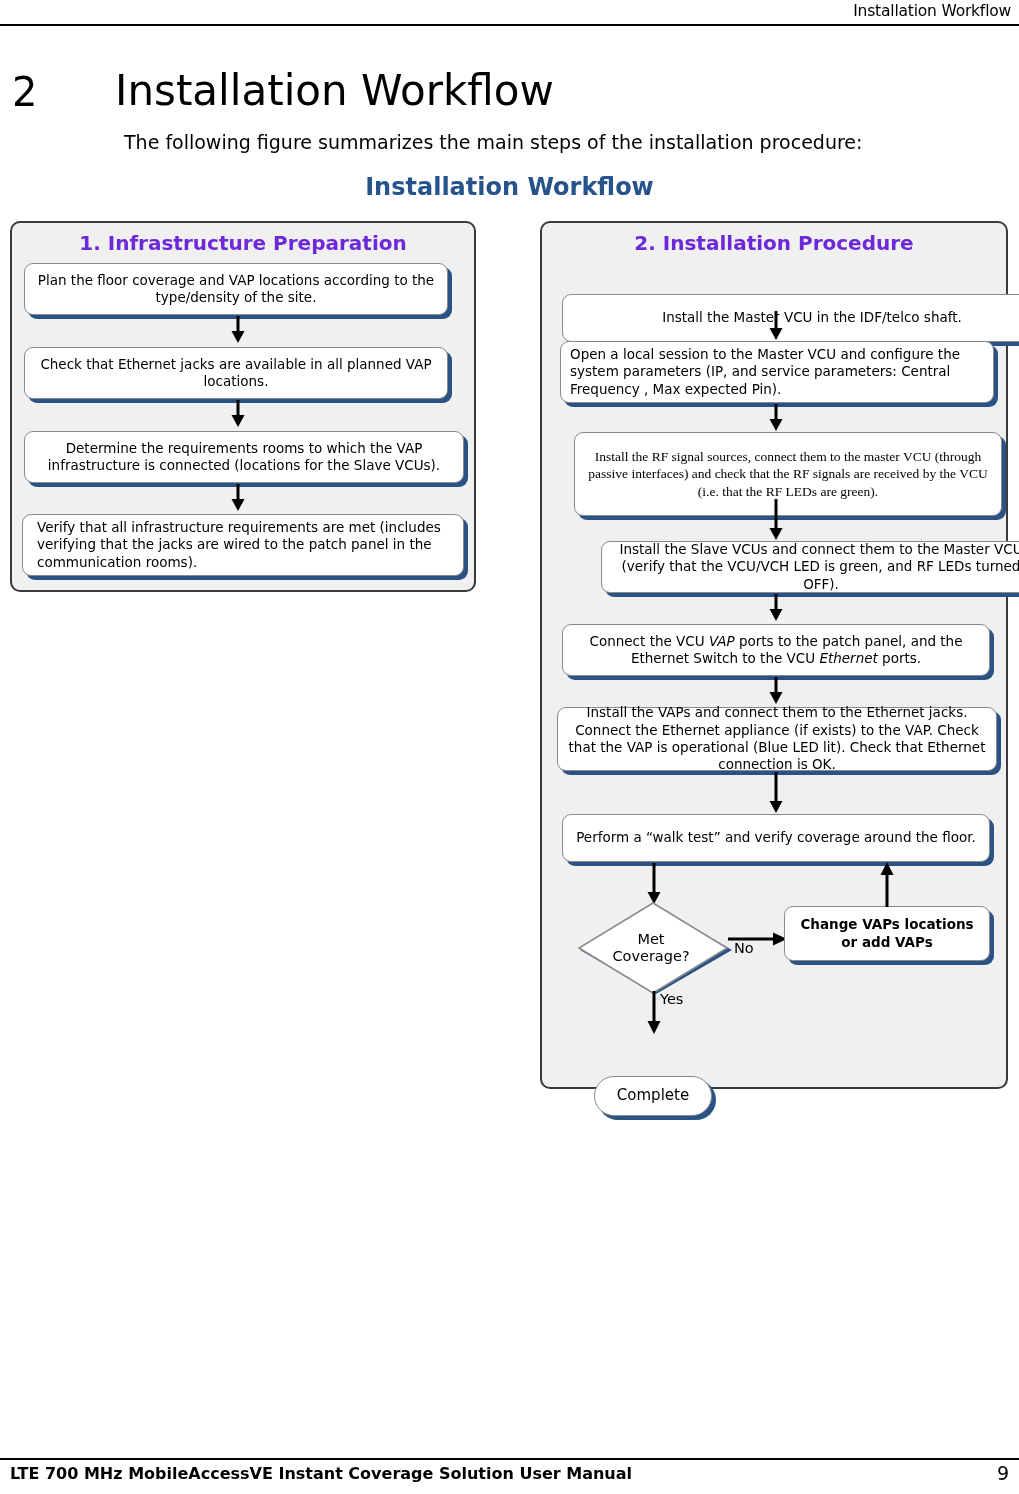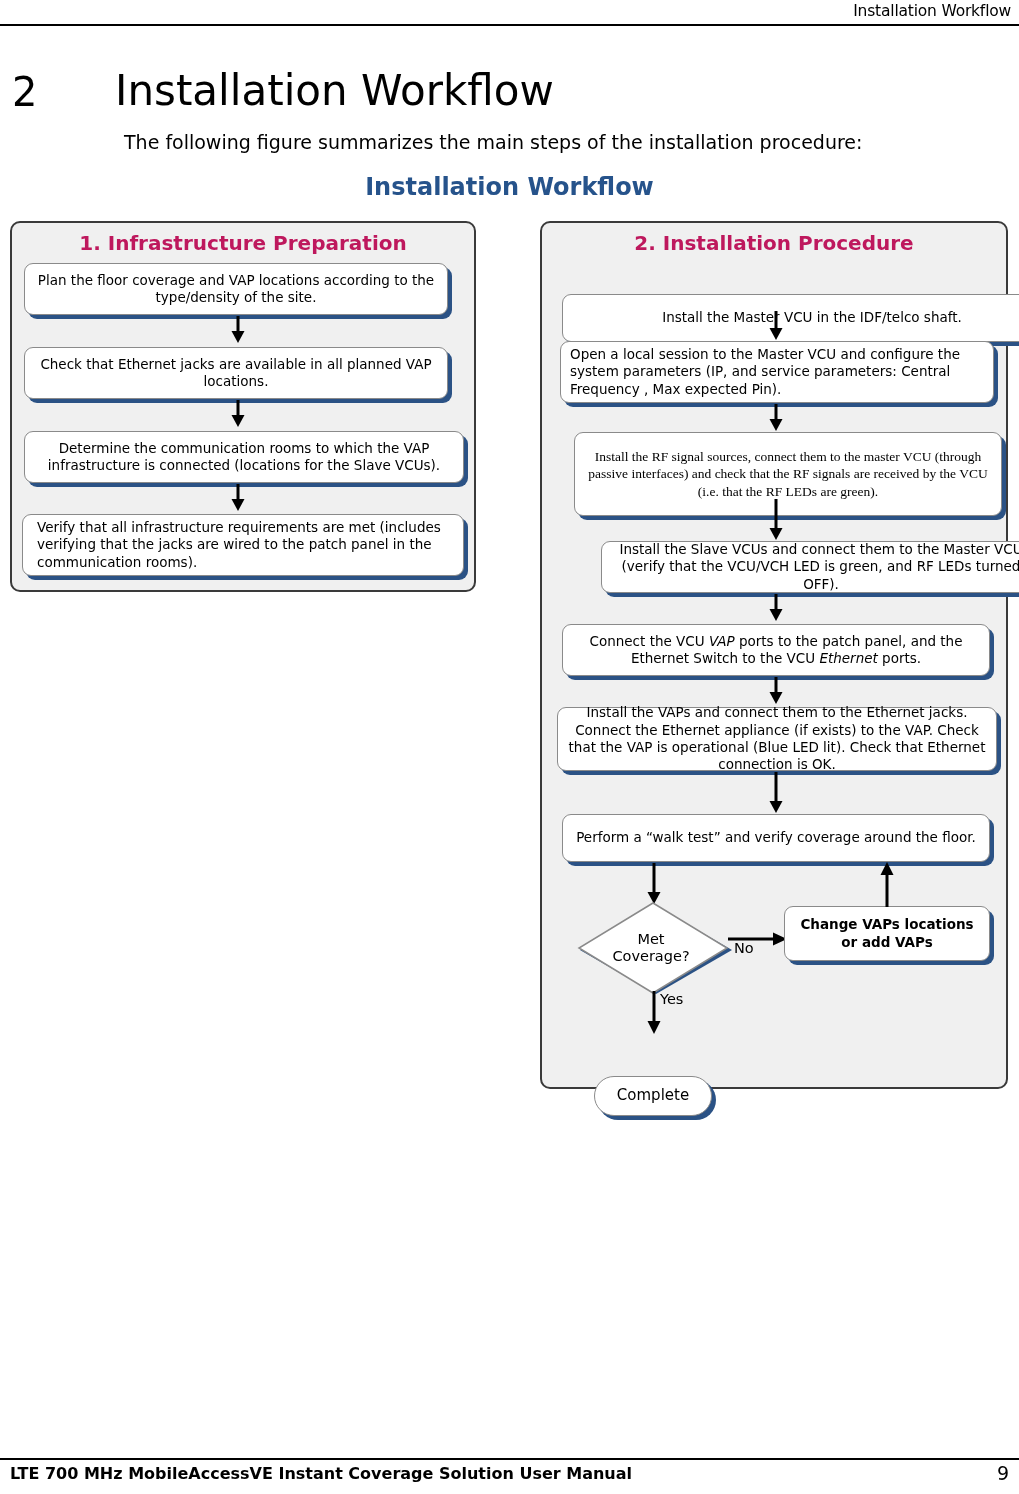--- a/index.html
+++ b/index.html
@@ -92,21 +92,21 @@
   #panel-right { left: 540px; top: 221px; width: 468px; height: 868px; }
 
   .panel-heading {
     position: absolute;
     left: 0;
     top: 8px;
     width: 100%;
     text-align: center;
     font-size: 20px;
     font-weight: bold;
-    color: #be185d;
+    color: #6d28d9;
     font-family: "DejaVu Sans", sans-serif;
   }
 
   
   .fbox {
     position: absolute;
     background: #FFFFFF;
     border: 1px solid #8A8A8A;
     border-radius: 9px;
     box-sizing: border-box;
@@ -213,21 +213,21 @@
 
   <div class="fbox" style="left:12px; top:124px; width:424px; height:52px;">Check that Ethernet jacks are available in all planned VAP locations.</div>
 
   <div class="arrow-v" style="left:219px; top:177px; height:28px;">
     <svg width="14" height="28" viewBox="0 0 14 28">
       <line x1="7" y1="0" x2="7" y2="18" stroke="#000" stroke-width="3"></line>
       <polygon points="0.5,15 13.5,15 7,27" fill="#000"></polygon>
     </svg>
   </div>
 
-  <div class="fbox" style="left:12px; top:208px; width:440px; height:52px;">Determine the communication rooms to which the VAP infrastructure  is connected (locations for the Slave VCUs).</div>
+  <div class="fbox" style="left:12px; top:208px; width:440px; height:52px;">Determine the requirements rooms to which the VAP infrastructure  is connected (locations for the Slave VCUs).</div>
 
   <div class="arrow-v" style="left:219px; top:261px; height:28px;">
     <svg width="14" height="28" viewBox="0 0 14 28">
       <line x1="7" y1="0" x2="7" y2="18" stroke="#000" stroke-width="3"></line>
       <polygon points="0.5,15 13.5,15 7,27" fill="#000"></polygon>
     </svg>
   </div>
 
   <div class="fbox left-align" style="left:10px; top:291px; width:442px; height:62px; padding-left:14px;">Verify that all infrastructure requirements are met (includes verifying that the jacks are wired to the patch panel in the communication rooms).</div>
 </div>

